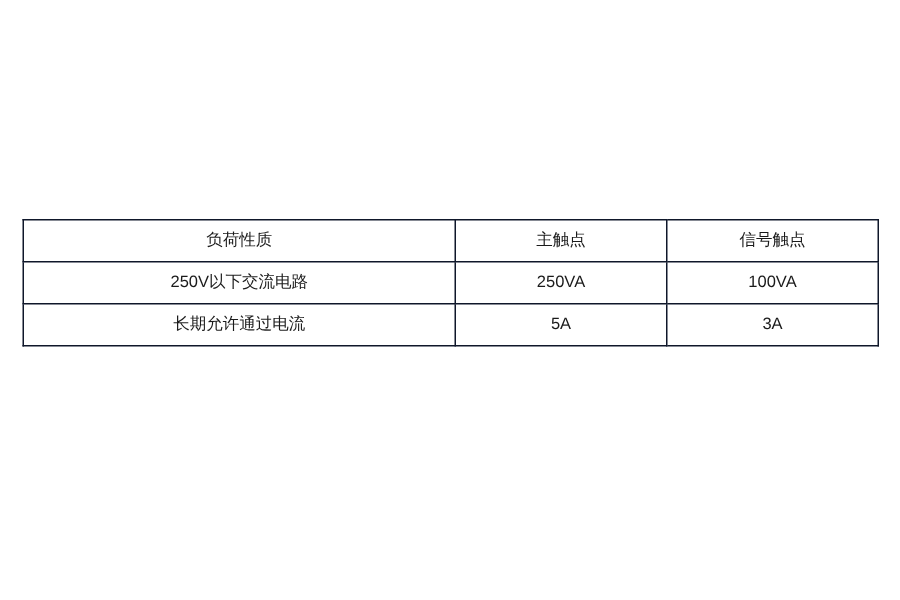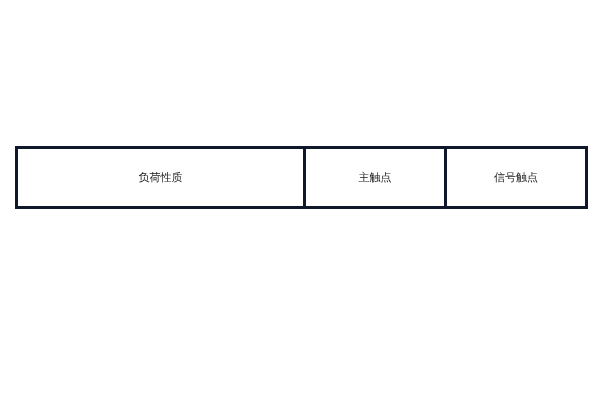--- a/index.html
+++ b/index.html
@@ -24,28 +24,28 @@
     left: 15px;
     top: 146px;
     width: 570px;
   }
   table.spec {
     border-collapse: collapse;
     width: 570px;
     table-layout: fixed;
   }
   table.spec td {
-    border: 3px solid #0f172a;
+    border: 1px solid #0f172a;
     height: 27px;
     line-height: 27px;
     text-align: center;
     vertical-align: middle;
     font-size: 11px;
     color: #1a1a1a;
-    padding: 15px 2px;
+    padding: 0 2px;
     white-space: nowrap;
     overflow: hidden;
   }
   table.spec col.c0 { width: 288px; }
   table.spec col.c1 { width: 141px; }
   table.spec col.c2 { width: 141px; }
 </style>
 </head>
 <body>
 
@@ -56,16 +56,26 @@
         <col class="c0">
           <col class="c1">
           <col class="c2">
       </colgroup>
       <tbody>
         <tr>
           <td>负荷性质</td>
           <td>主触点</td>
           <td>信号触点</td>
         </tr>
+        <tr>
+          <td>250V以下交流电路</td>
+          <td>250VA</td>
+          <td>100VA</td>
+        </tr>
+        <tr>
+          <td>长期允许通过电流</td>
+          <td>5A</td>
+          <td>3A</td>
+        </tr>
       </tbody>
     </table>
   </div>
 </div>
 
 </body></html>

